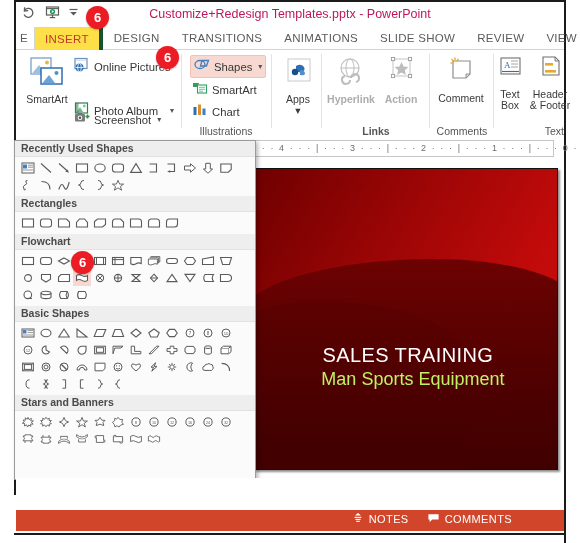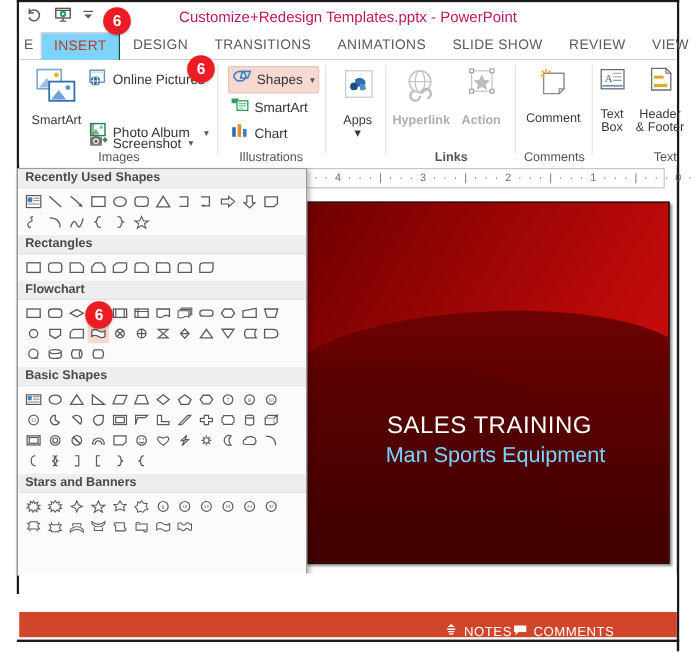--- a/index.html
+++ b/index.html
@@ -30,22 +30,22 @@
 
   
   .tabstrip{position:absolute;left:16px;top:27px;width:548px;height:23px;background:#fff;}
   .tabs{position:absolute;left:0;top:0;height:23px;display:flex;align-items:stretch;}
   .tab{
     font-size:11.5px;color:#5b5b5b;letter-spacing:.3px;
     padding:0 11px;line-height:23px;white-space:nowrap;
   }
   .tab.cut{padding-left:4px;padding-right:6px;}
   .tab.active{
-    color:#c0392b;background:#7dd3fc;
-    border-left:1px solid #d4d4d4;border-right:1px solid #14532d;border-top:1px solid #d4d4d4;
+    color:#c0392b;background:#fde047;
+    border-left:1px solid #d4d4d4;border-right:4px solid #14532d;border-top:1px solid #d4d4d4;
     padding:0 10px;line-height:22px;
   }
   .tab-underline{position:absolute;left:0;top:22px;width:548px;height:1px;background:#d4d4d4;}
 
   
   .ribbon{position:absolute;left:16px;top:50px;width:548px;height:88px;background:#fff;}
   .rgroup{position:absolute;top:0;height:88px;}
   .rgroup .glabel{
     position:absolute;bottom:1px;width:100%;text-align:center;
     font-size:10.5px;color:#555;
@@ -111,28 +111,28 @@
   .slide .wave2{
     position:absolute;left:-20%;top:44%;width:90%;height:70%;
     background:linear-gradient(180deg,#5d0101 0%,#420000 70%);
     border-radius:50% 60% 0 0/40% 30% 0 0;
   }
   .slide .txtwrap{position:absolute;left:14px;top:58%;width:92%;text-align:center;}
   .slide .s-title{
     color:#fff;font-size:20px;letter-spacing:.4px;line-height:24px;white-space:nowrap;
   }
   .slide .s-sub{
-    color:#7dd3fc;font-size:18px;line-height:24px;margin-left:10px;white-space:nowrap;
+    color:#bef264;font-size:18px;line-height:24px;margin-left:10px;white-space:nowrap;
   }
 
   
   .statusbar{
     position:absolute;left:16px;top:510px;width:548px;height:21px;background:#d1462a;
   }
-  .sb-right{position:absolute;right:52px;top:0;height:34px;display:flex;align-items:center;}
+  .sb-right{position:absolute;right:52px;top:0;height:21px;display:flex;align-items:flex-start;gap:18px;}
   .sb-item{display:flex;align-items:center;gap:5px;}
   .sb-item .t{color:#fff;font-size:11px;letter-spacing:.4px;}
   .workspace-fill{position:absolute;left:16px;top:478px;width:548px;height:32px;background:#fff;}
 
   
   .badge{
     position:absolute;width:23px;height:23px;border-radius:50%;
     background:#ec1c24;color:#fff;font-size:13px;font-weight:bold;
     display:flex;align-items:center;justify-content:center;
     box-shadow:0 1px 2px rgba(0,0,0,.25);
@@ -245,21 +245,20 @@
             <rect x="1.5" y="2" width="12" height="10" fill="#fff" stroke="#2f7f4f" stroke-width="1.2"></rect>
             <path d="M2.5 11 L6 6.2 L9.2 11 Z" fill="#6fb98a"></path>
             <circle cx="10.3" cy="5" r="1.4" fill="#7fc79a"></circle>
             <rect x="1.5" y="2" width="3" height="10" fill="#2f7f4f" opacity=".55"></rect>
           </svg>
         </span>
         <span class="t">Photo Album</span>
         <span class="caret" style="margin-left:8px;">▾</span>
       </div>
 
-      <div class="glabel">Images</div>
       <div class="gsep" style="right:0;"></div>
     </div>
 
     <div class="rgroup" style="left:164px;width:92px;">
       <div class="smallbtn hl" style="left:10px;top:5px;">
         <span>
           <svg width="16" height="14" viewBox="0 0 16 14">
             <ellipse cx="6" cy="6.5" rx="5" ry="4" fill="none" stroke="#3d7fc1" stroke-width="1.3"></ellipse>
             <path d="M8 2.5 L14.5 2.5 L12.5 8 L6.5 8 Z" fill="none" stroke="#3d7fc1" stroke-width="1.3"></path>
           </svg>

